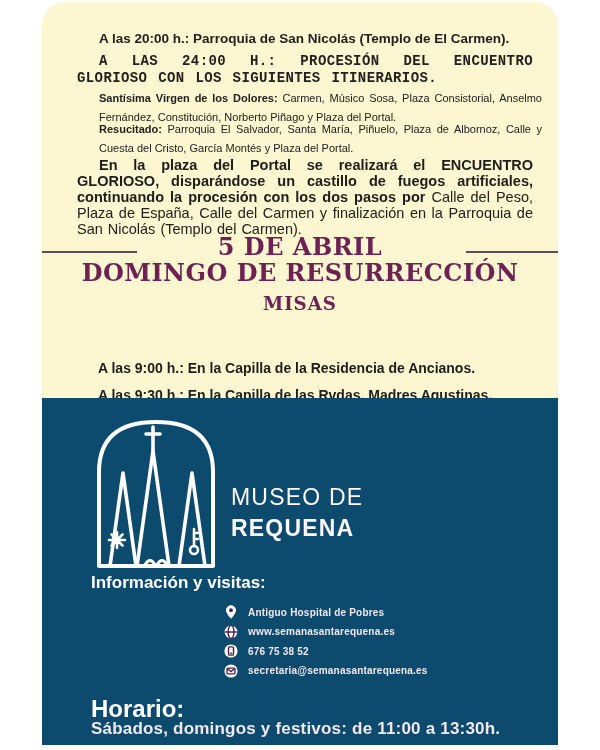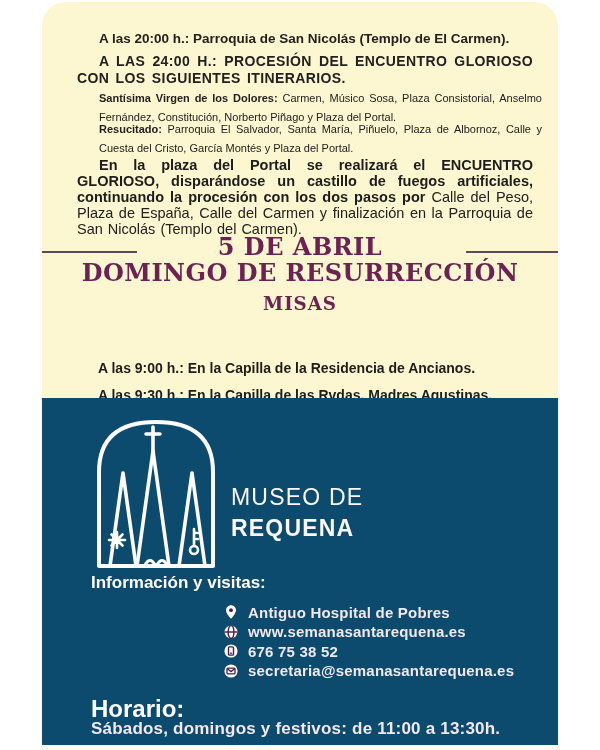--- a/index.html
+++ b/index.html
@@ -15,21 +15,21 @@
     position:absolute;left:42px;top:2px;width:516px;height:478px;
     background:#fcf7d1;
     border-radius:24px;
   }
   .cream p{margin:0;position:absolute;color:#222120;}
   .p1{left:57px;top:29px;font-size:13.5px;font-weight:bold;white-space:nowrap;}
   .p2{
     left:35px;top:51px;width:456px;
     font-size:14px;font-weight:bold;color:#7c2c67;
     text-align:justify;text-indent:22px;line-height:16.5px;
-    letter-spacing:.4px;word-spacing:2px;
+    letter-spacing:.4px;word-spacing:2px;font-family:Liberation Mono, monospace;
   }
   .p3,.p4{
     left:57px;width:443px;font-size:11px;line-height:19px;
     text-align:justify;color:#3a3a38;
   }
   .p3{top:87px;} .p4{top:118px;}
   .p3 b,.p4 b{color:#222120;}
   .p5{
     left:35px;top:155px;width:456px;font-size:14.5px;line-height:16px;
     text-align:justify;text-indent:22px;color:#3a3a38;word-spacing:1px;
@@ -58,21 +58,21 @@
     background:#0c4a6e;color:#ffffff;
   }
   .logo{position:absolute;left:53px;top:20px;}
   .museum-name{position:absolute;left:189px;top:84px;line-height:31px;}
   .name-line{font-size:23px;letter-spacing:1.2px;color:#fdf8fb;white-space:nowrap;}
   .name-line.bold{font-weight:bold;}
 
   .info-heading{position:absolute;left:49px;top:175px;margin:0;font-size:17px;font-weight:bold;color:#ffffff;white-space:nowrap;}
   .contacts{position:absolute;left:181px;top:206px;list-style:none;margin:0;padding:0;}
   .contact-row{display:flex;align-items:center;gap:9px;margin-bottom:3.6px;height:16px;}
-  .contact-text{font-size:15px;font-weight:bold;color:#f1e8f0;letter-spacing:.2px;white-space:nowrap;}
+  .contact-text{font-size:10px;font-weight:bold;color:#f1e8f0;letter-spacing:.2px;white-space:nowrap;}
 
   .hours-heading{position:absolute;left:49px;top:297px;margin:0;font-size:24px;font-weight:bold;color:#ffffff;}
   .hours-text{position:absolute;left:49px;top:321px;font-size:17px;font-weight:bold;color:#f1e8f0;white-space:nowrap;letter-spacing:.2px;}
 </style>
 </head>
 <body>
 
 <div class="page">
 
   <section class="cream">

